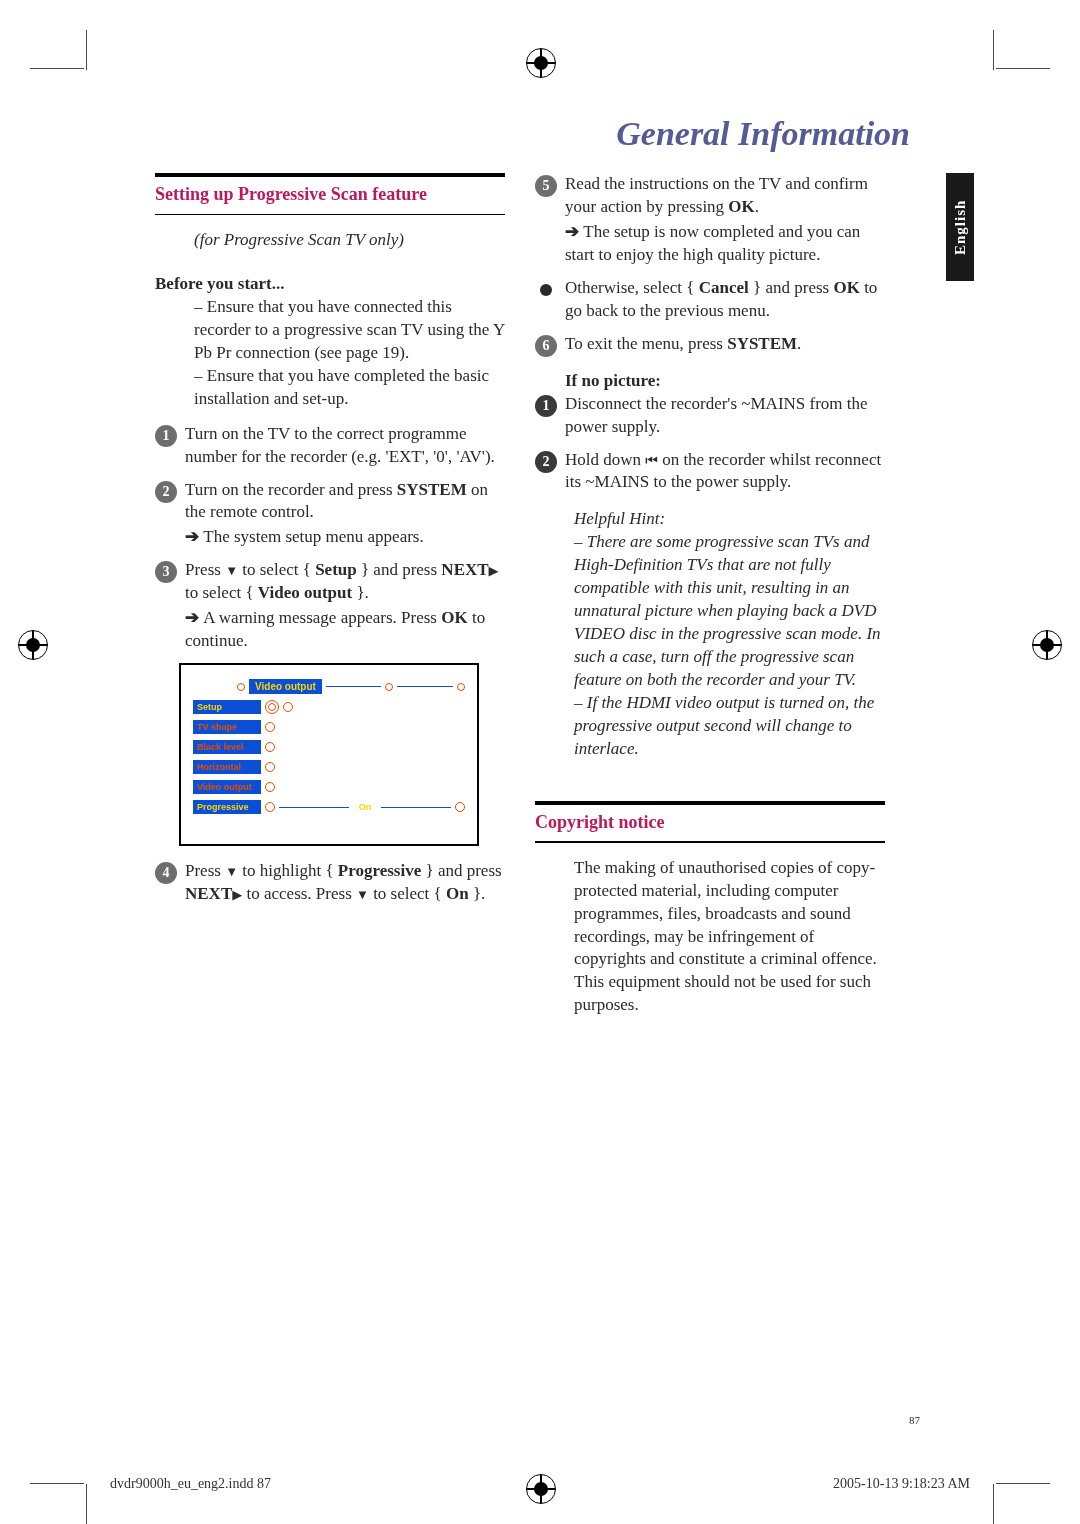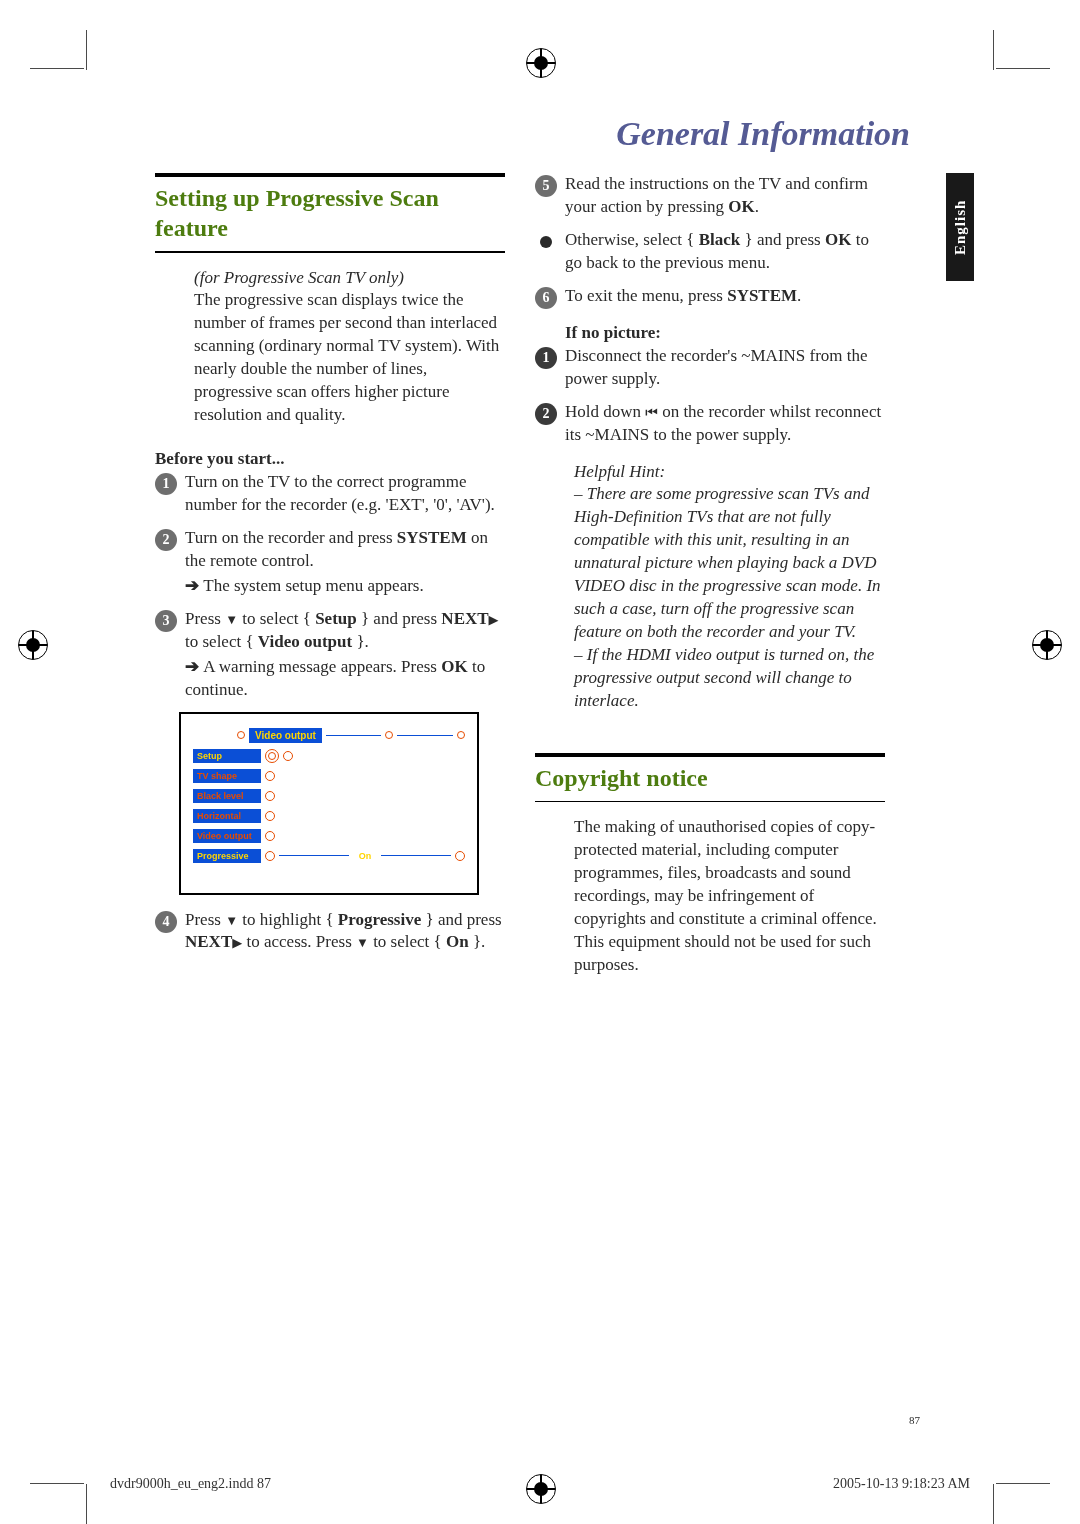--- a/index.html
+++ b/index.html
@@ -27,23 +27,23 @@
   }
   .columns {
     display: flex;
     gap: 30px;
   }
   .col-left { width: 350px; }
   .col-right { width: 350px; }
   .thick-rule { height: 4px; background: #000; margin-bottom: 6px; }
   .thin-rule { height: 1.5px; background: #000; margin-top: 8px; margin-bottom: 14px; }
   .section-heading {
-    font-size: 24px;
-    font-weight: bold;
-    color: #4d7c0f;
+    font-size: 18px;
+    font-weight: bold;
+    color: #be185d;
     line-height: 1.25;
     margin: 4px 0 4px 0;
   }
   .body-text {
     font-size: 17px;
     line-height: 1.35;
     margin-bottom: 12px;
     margin-left: 39px;
   }
   .body-text em, .italic { font-style: italic; }
@@ -238,24 +238,27 @@
 
   <div class="columns">
 
     <div class="col-left">
       <div class="thick-rule"></div>
       <div class="section-heading">Setting up Progressive Scan feature</div>
       <div class="thin-rule"></div>
 
       <div class="body-text">
         <span class="italic">(for Progressive Scan TV only)</span><br>
-        <span>The progressive scan displays twice the number of frames per second than interlaced scanning (ordinary normal TV system). With nearly double the number of lines, progressive scan offers higher picture resolution and quality.</span>
       </div>
 
       <div class="sub-bold">Before you start...</div>
+      <div class="body-text">
+        <span>– Ensure that you have connected this recorder to a progressive scan TV using the Y Pb Pr connection (see page 19).</span><br>
+        <span>– Ensure that you have completed the basic installation and set-up.</span>
+      </div>
 
       <div class="step-row">
         <div class="circle-bullet">1</div>
         <div class="step-text">Turn on the TV to the correct programme number for the recorder (e.g. 'EXT', '0', 'AV').</div>
       </div>
 
       <div class="step-row">
         <div class="circle-bullet">2</div>
         <div class="step-text">
           <span>Turn on the recorder and press </span><b>SYSTEM</b><span> on the remote control.</span>
@@ -317,27 +320,28 @@
           <span>Press </span><span class="tri-down"></span><span> to highlight { </span><b>Progressive</b><span> } and press </span><b>NEXT</b><span class="tri-right"></span><span>  to access.  Press </span><span class="tri-down"></span><span> to select { </span><b>On</b><span> }.</span>
         </div>
       </div>
     </div>
 
     <div class="col-right">
       <div class="step-row">
         <div class="circle-bullet">5</div>
         <div class="step-text">
           <span>Read the instructions on the TV and confirm your action by pressing </span><b>OK</b><span>.</span>
+          <span class="arrow-sub"><span class="arrow-glyph">➔</span><span>The setup is now completed and you can start to enjoy the high quality picture.</span></span>
         </div>
       </div>
 
       <div class="step-row">
         <div class="solid-dot"></div>
         <div class="step-text">
-          <span>Otherwise, select { </span><b>Black</b><span> } and press </span><b>OK</b><span> to go back to the previous menu.</span>
+          <span>Otherwise, select { </span><b>Cancel</b><span> } and press </span><b>OK</b><span> to go back to the previous menu.</span>
         </div>
       </div>
 
       <div class="step-row">
         <div class="circle-bullet">6</div>
         <div class="step-text">
           <span>To exit the menu, press </span><b>SYSTEM</b><span>.</span>
         </div>
       </div>
 

